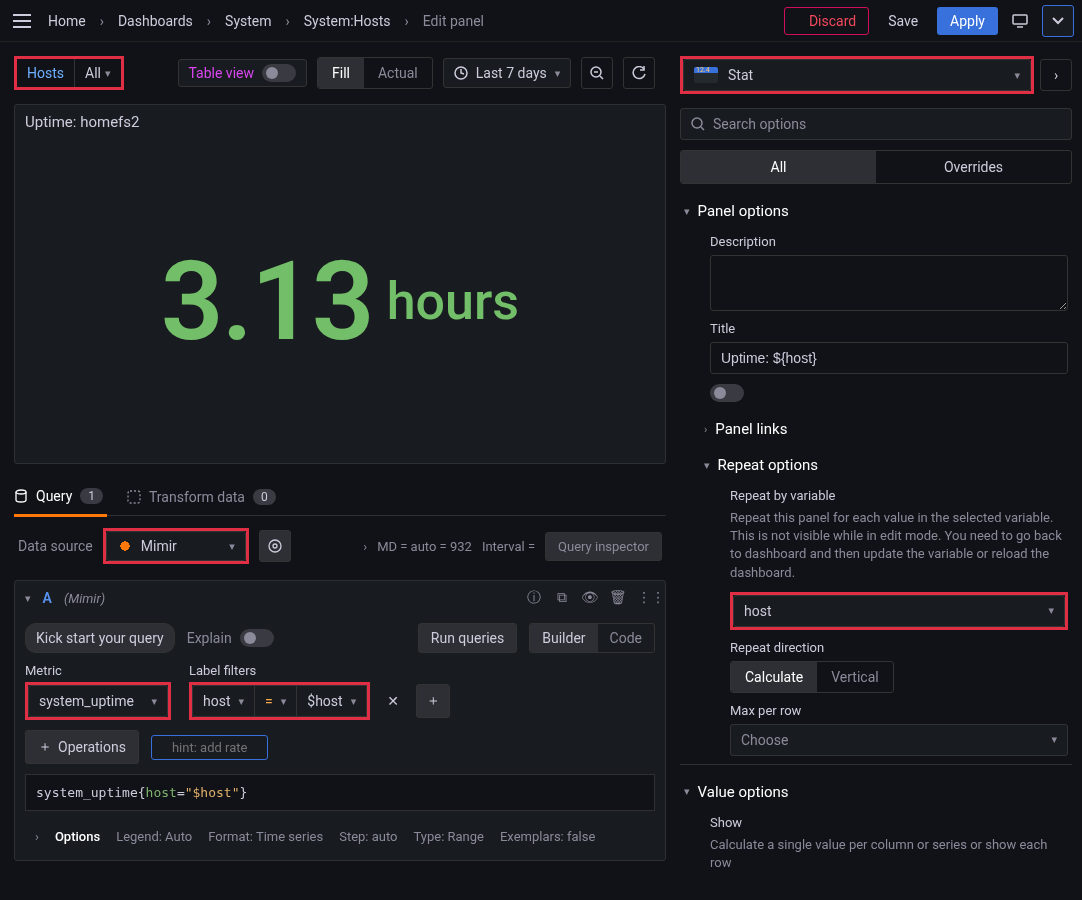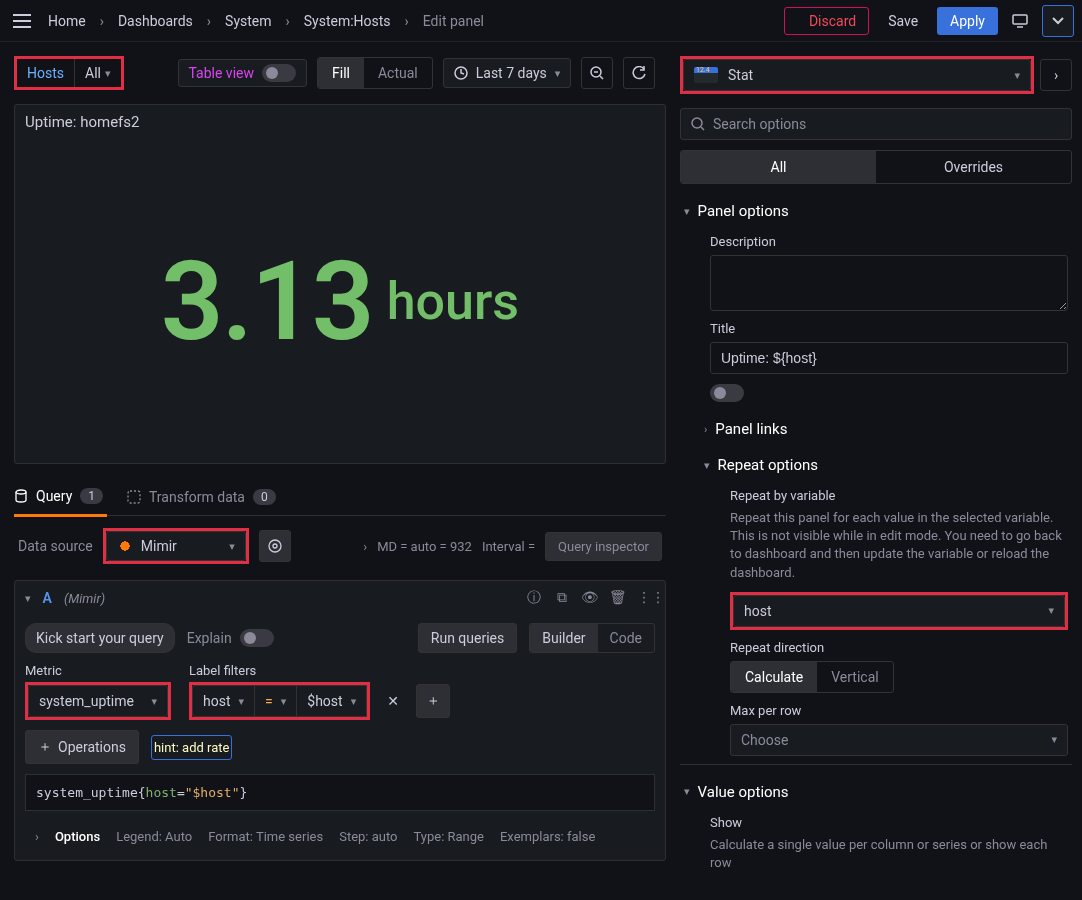--- a/index.html
+++ b/index.html
@@ -76,21 +76,21 @@
 .field-group { display:flex; flex-direction:column; gap:4px;}
 .field-label { font-size:13px; color:#ccccdc;}
 .select-box { border:1px solid #333; border-radius:3px; padding:7px 10px; background:#181b1f; display:flex; align-items:center; gap:8px; cursor:pointer; min-width:100px; justify-content:space-between;}
 .filter-seg { display:flex; align-items:stretch;}
 .filter-seg .select-box { border-radius:0; border-right:none;}
 .filter-seg .select-box:first-child { border-radius:3px 0 0 3px;}
 .filter-seg .select-box:last-of-type { border-radius:0; border-right:1px solid #333;}
 .filter-seg .eq { min-width:40px; justify-content:center; color:#ffa94d;}
 .sq-btn { width:34px; height:34px; display:flex; align-items:center; justify-content:center; border:1px solid #333; background:#2d2f34; border-radius:3px; cursor:pointer; margin-left:6px;}
 .ops-btn { display:flex; align-items:center; gap:6px; border:1px solid #333; padding:7px 12px; border-radius:3px; background:#2d2f34; cursor:pointer;}
-.hint { border:1px solid #3871dc; color:#fef9c3; padding:4px 2px; border-radius:3px; cursor:pointer; font-size:13px;}
+.hint { border:1px solid #3871dc; color:#737373; padding:4px 20px; border-radius:3px; cursor:pointer; font-size:13px;}
 .code-box { background:#111217; border:1px solid #2d2f34; padding:10px; font-family: ui-monospace, Menlo, monospace; font-size:13px;}
 .code-box .m { color:#ccccdc;}
 .code-box .k { color:#7eb26d;}
 .code-box .s { color:#e0af68;}
 .opts-row { display:flex; gap:16px; padding:8px 10px; color:#8a8a9a; font-size:13px; align-items:center;}
 .opts-row .lab { color:#fff; font-weight:500;}
 .viz-picker-row { display:flex; gap:6px; align-items:center; margin-top:4px;}
 .viz-picker { flex:1; display:flex; align-items:center; gap:10px; border:1px solid #333; border-radius:3px; padding:7px 10px; background:#181b1f; cursor:pointer;}
 .viz-thumb { width:24px; height:16px; background:linear-gradient(#3871dc 40%, transparent 40%), #24292e; border-radius:2px; position:relative;}
 .viz-thumb::after{content:'12.4'; font-size:7px; color:#ffcb6b; position:absolute; top:-1px; left:2px;}

